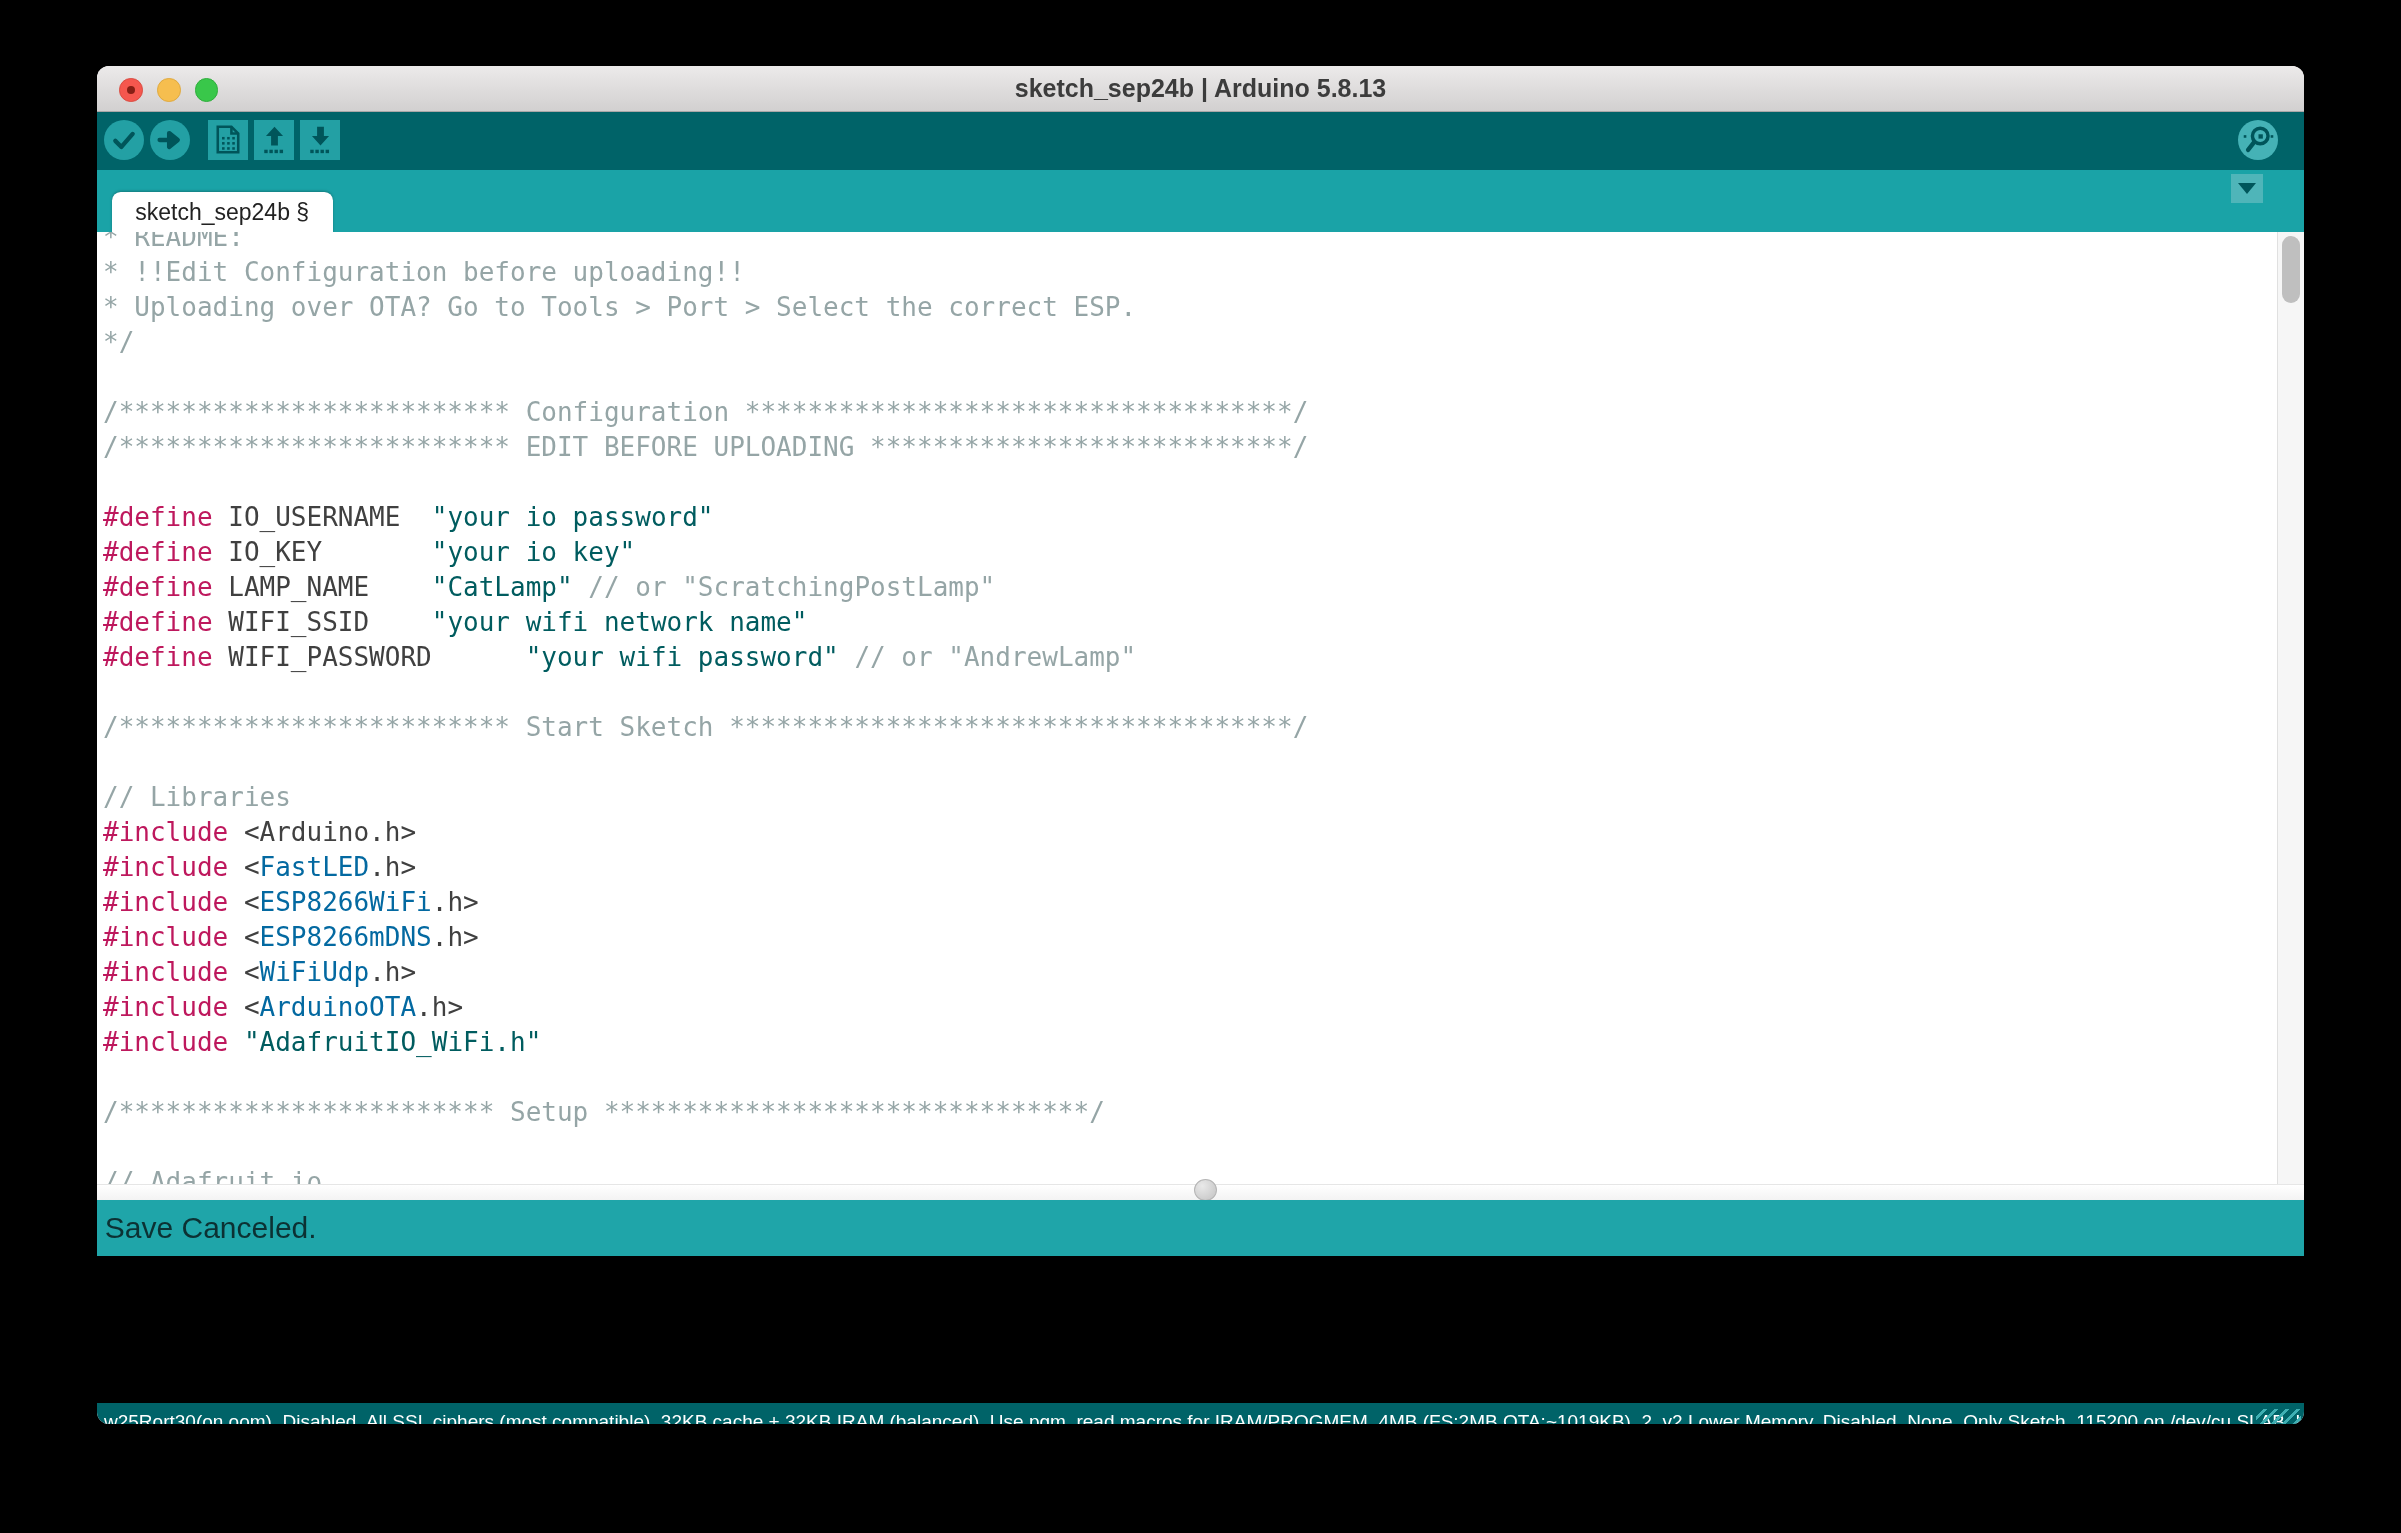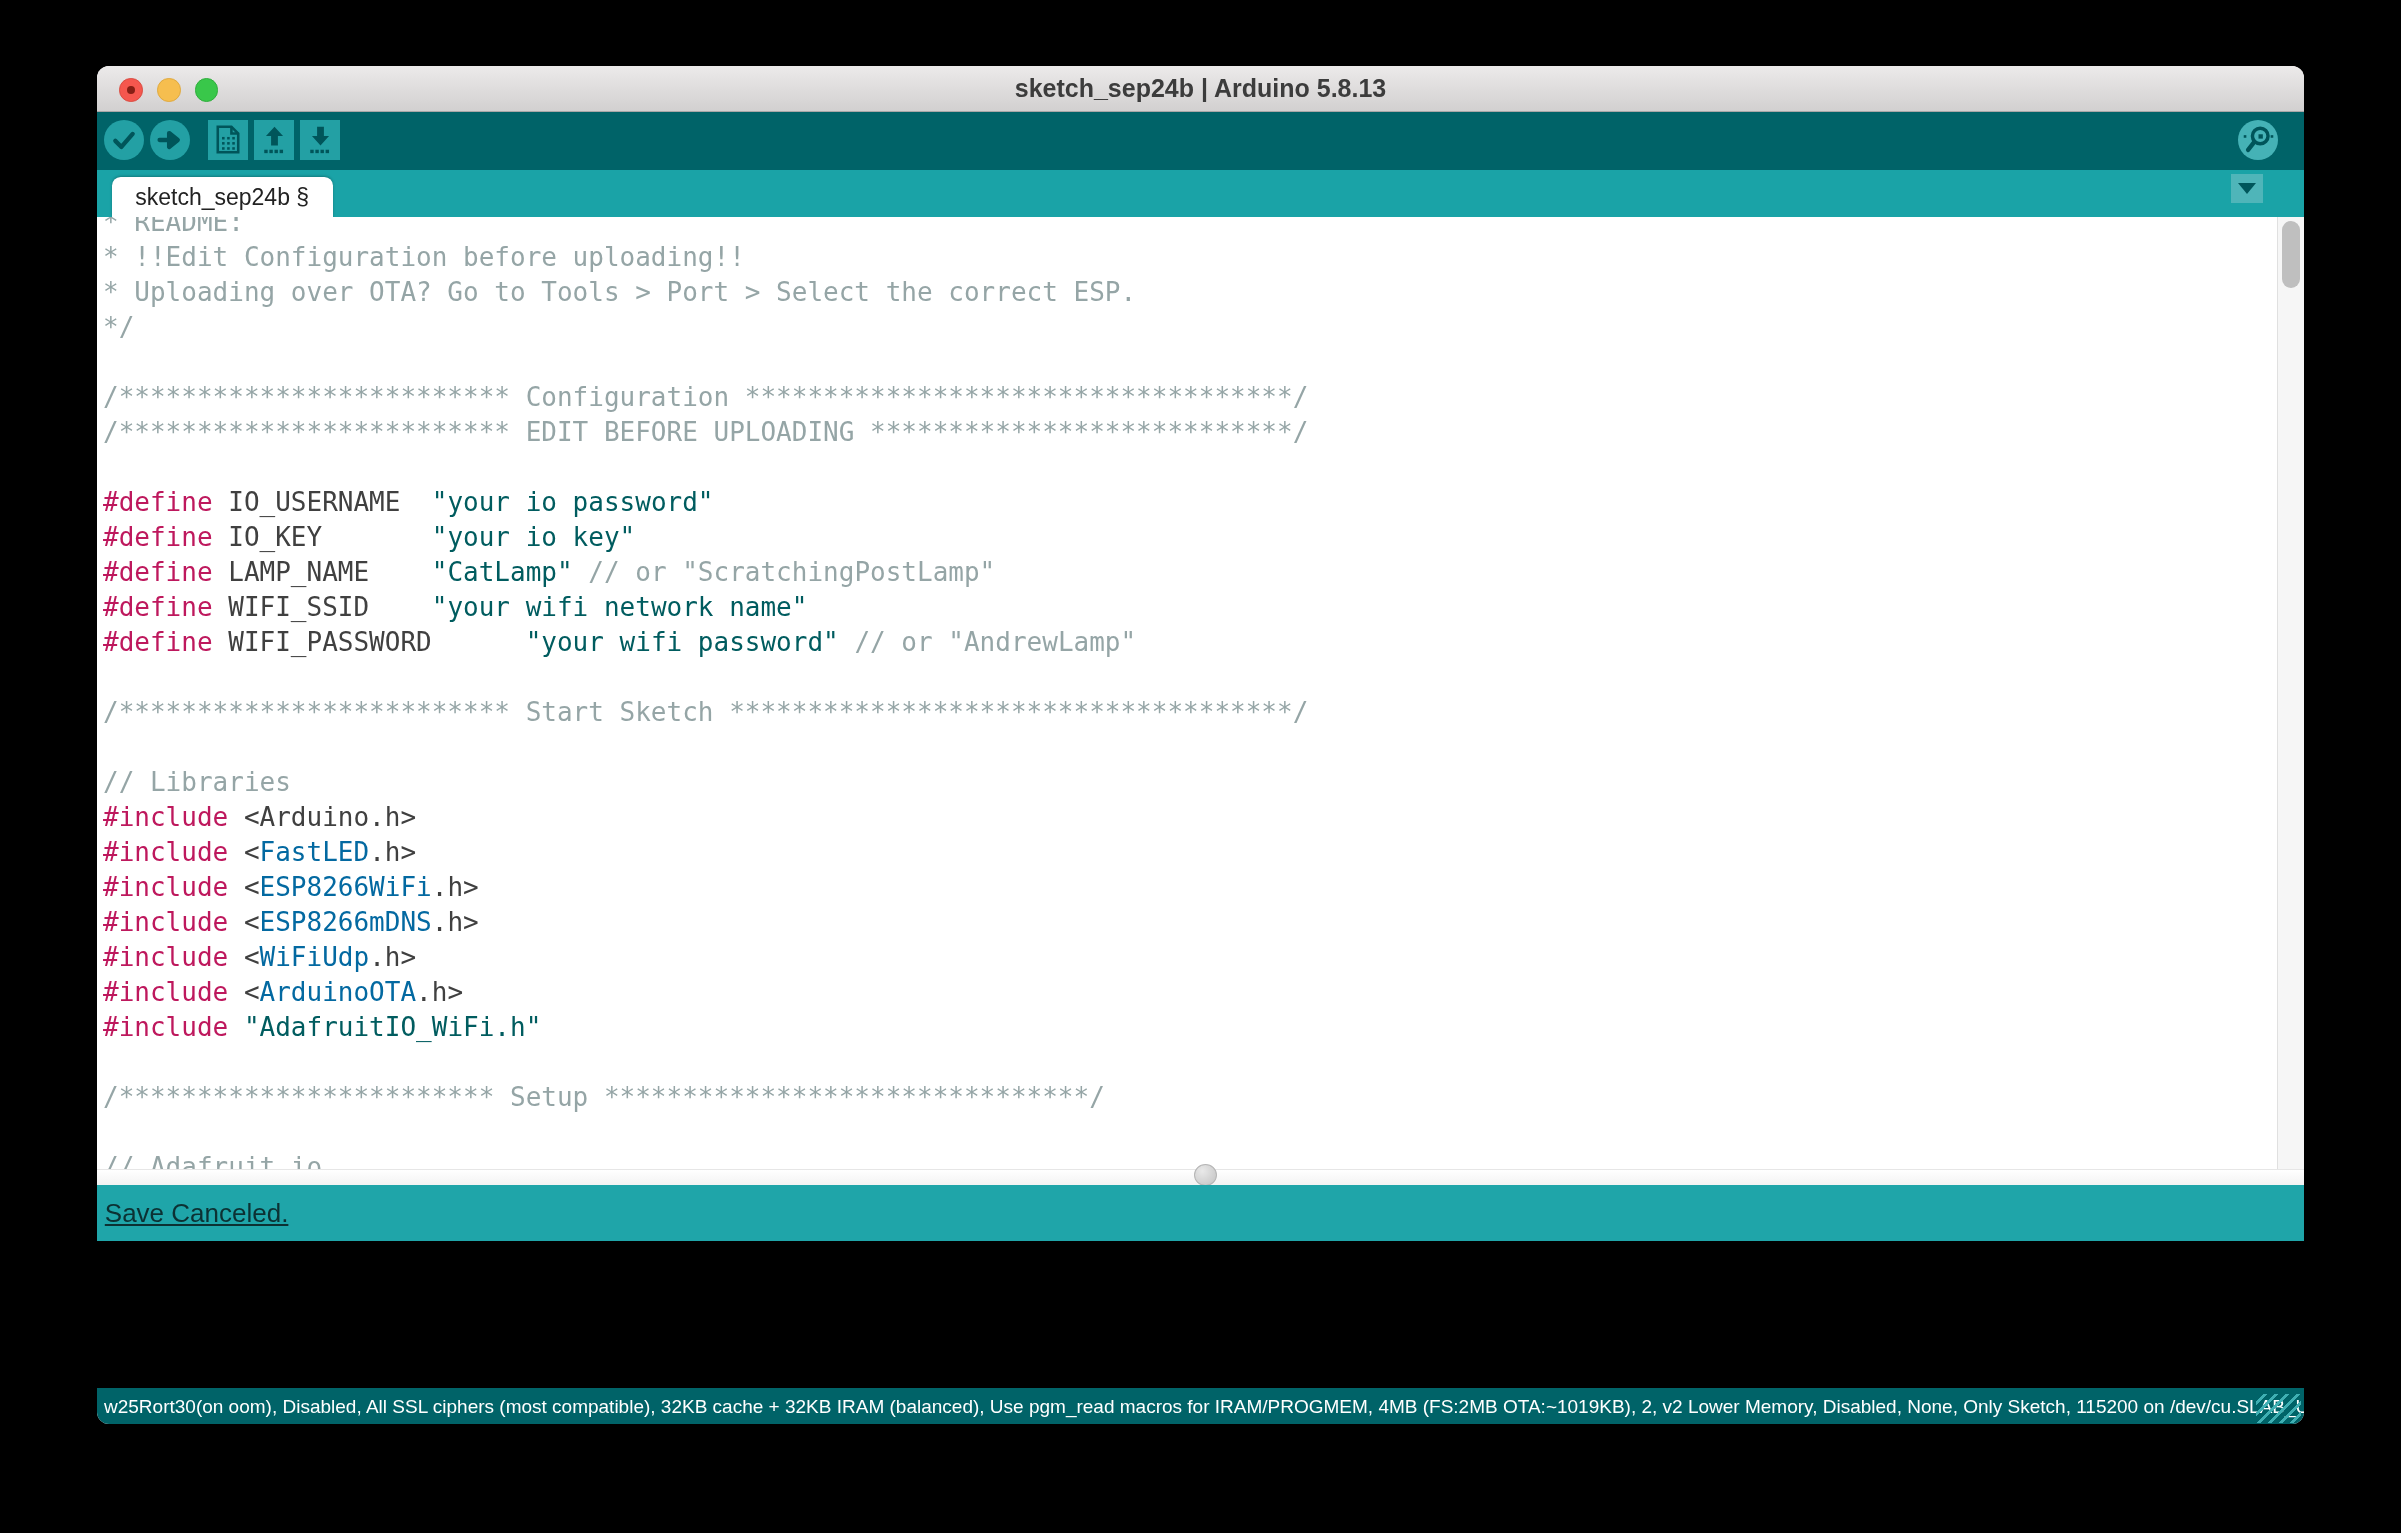--- a/index.html
+++ b/index.html
@@ -25,21 +25,21 @@
   
   .toolbar{position:relative;height:58px;background:#006368;}
   .tbtn{position:absolute;top:7.8px;display:flex;align-items:center;justify-content:center;
         color:#00555a;}
   .tbtn.round{width:40px;height:40px;border-radius:50%;background:#23a0a4;}
   .tbtn.square{width:40px;height:40px;background:#23a0a4;}
   .tbtn svg{display:block;}
   .tbtn.light{background:#45b2b6;}
 
   
-  .tabbar{position:relative;height:47px;background:#1aa3a7;}
+  .tabbar{position:relative;height:62px;background:#1aa3a7;}
   .tab{position:absolute;left:14.7px;bottom:0;width:221px;height:40px;background:#fff;
        border-radius:8.6px 8.6px 0 0;display:flex;align-items:center;justify-content:center;
        font-size:23px;color:#222;box-shadow:0 -0.9px 2.6px rgba(0,0,0,.25);}
   .tab-dropdown{position:absolute;right:41px;top:4.3px;width:32px;height:29px;background:#4fb5b9;
        display:flex;align-items:center;justify-content:center;}
   .tab-dropdown .tri{width:0;height:0;border-left:9.5px solid transparent;
        border-right:9.5px solid transparent;border-top:11.2px solid #00565b;}
 
   
   .editor{position:relative;height:968px;background:#fff;overflow:hidden;}
@@ -58,21 +58,21 @@
   .vthumb{position:absolute;left:3.5px;top:4.3px;width:18px;height:67px;border-radius:9.5px;
            background:#bfbfbf;}
   .hscroll{position:absolute;left:0;right:0;bottom:0;height:15.5px;
            background:linear-gradient(#ffffff,#f3f3f3);border-top:0.9px solid #e6e6e6;}
   .hthumb{position:absolute;left:1097px;top:-5.2px;width:21px;height:20px;border-radius:50%;
            background:radial-gradient(circle at 35% 30%,#e9e9e9,#c2c2c2);
            border:0.9px solid #b5b5b5;}
 
   
   .statusbar{height:56px;background:#1fa5a9;display:flex;align-items:center;}
-  .statusbar .msg{padding-left:7.8px;font-size:26px;color:#0c3133;text-decoration:underline;}
+  .statusbar .msg{padding-left:7.8px;font-size:30px;color:#0c3133;}
 
   
   .console{height:147px;background:#000;}
 
   
   .footer{position:relative;height:38px;background:#006368;display:flex;align-items:center;
           overflow:hidden;}
   .footer .info{padding-left:7px;font-size:19px;color:#fff;white-space:nowrap;}
   .grip{position:absolute;right:3.5px;bottom:3.5px;width:45px;height:29px;
         background:repeating-linear-gradient(135deg,transparent 0 5.2px,#3fafb3 5.2px 7.8px);}

